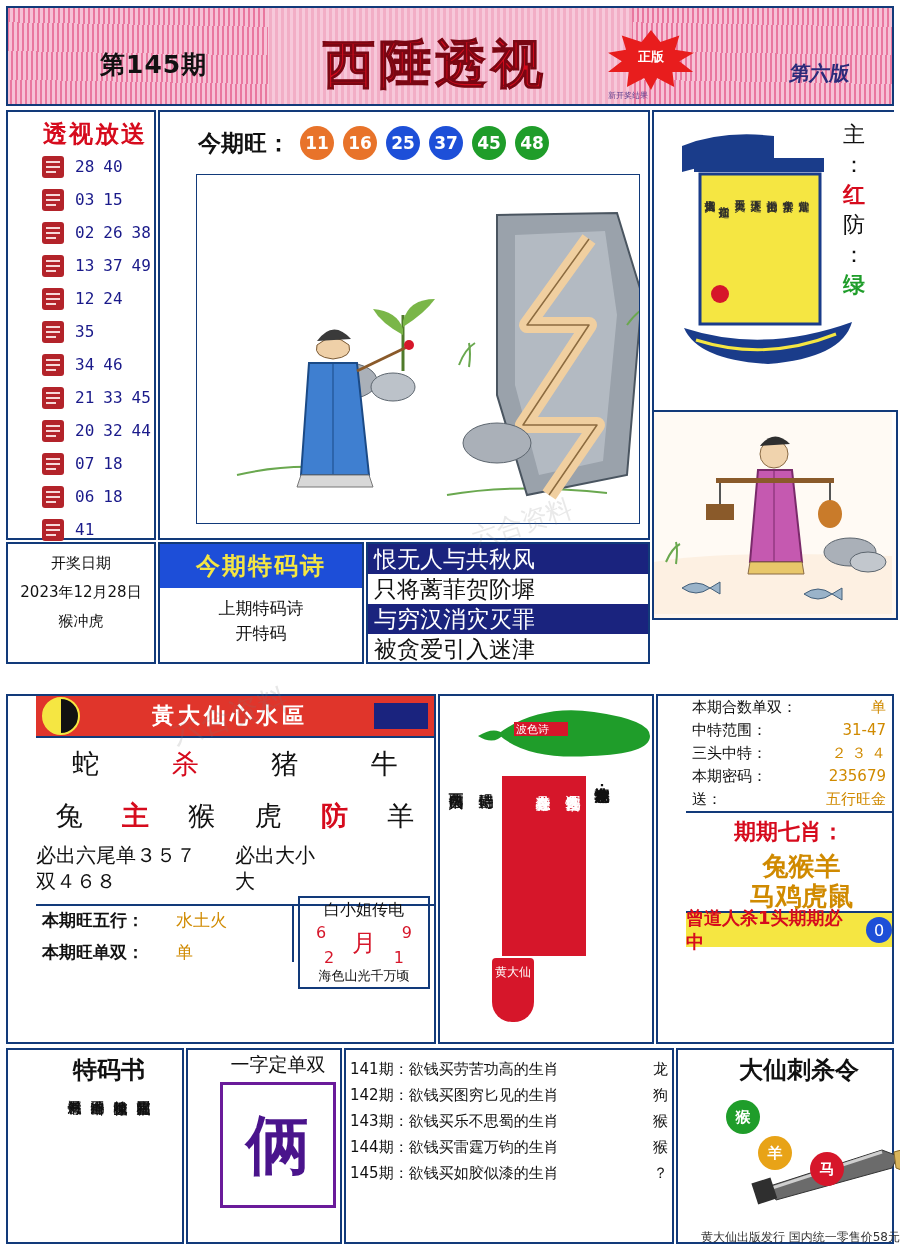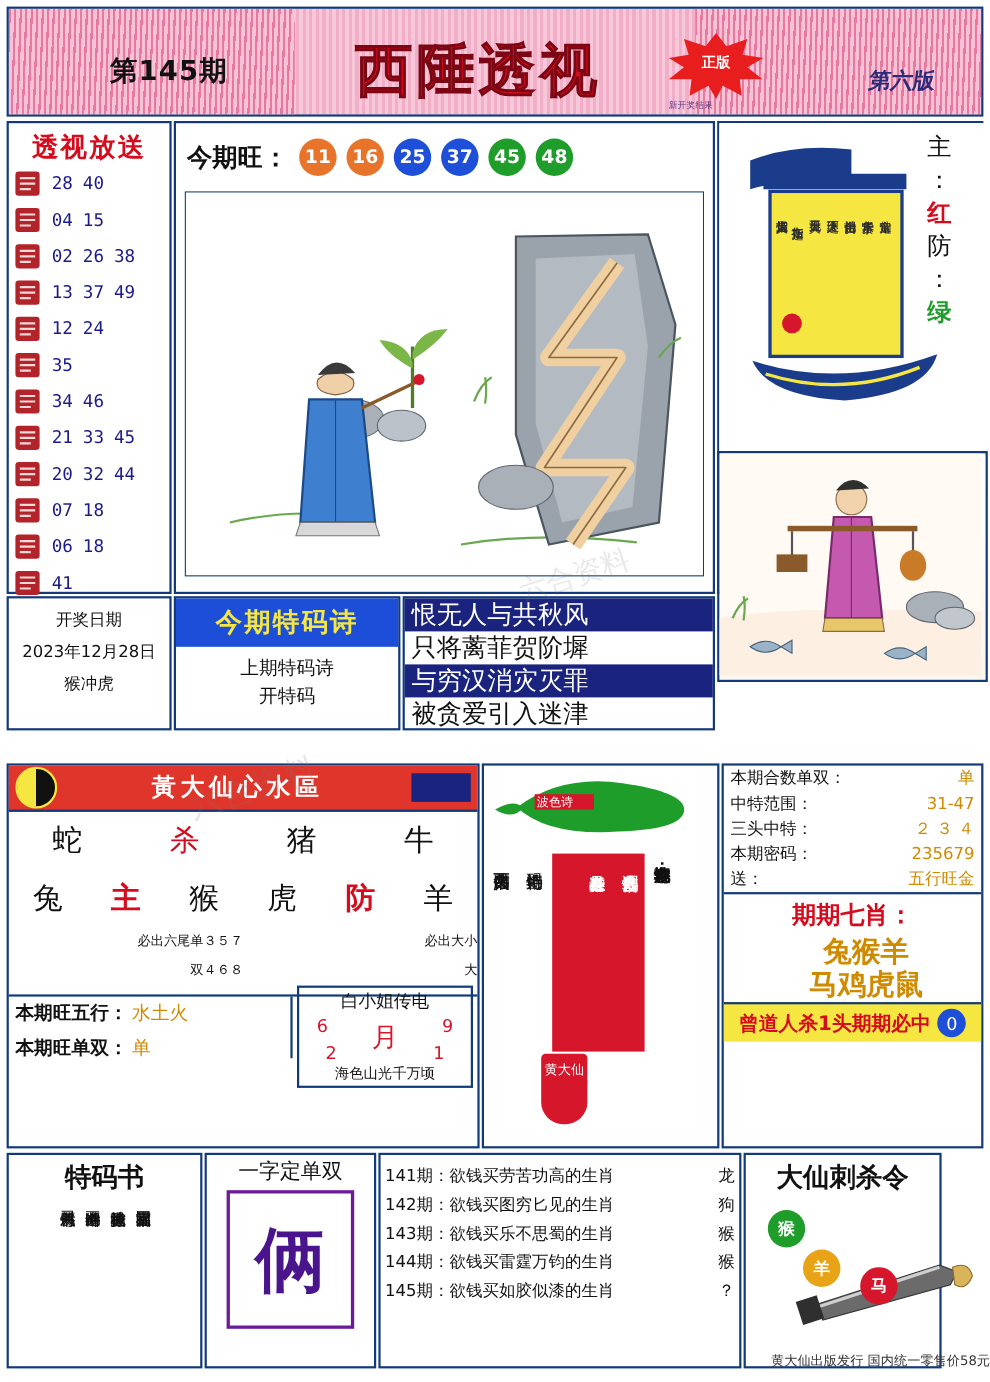--- a/index.html
+++ b/index.html
@@ -21,21 +21,21 @@
   .starburst{position:absolute;left:600px;top:22px;width:86px;height:60px;}
   .starburst .sb{width:86px;height:60px;background:#e81d1d;
      clip-path:polygon(50% 0%,61% 20%,83% 9%,78% 33%,100% 38%,83% 52%,99% 70%,75% 70%,77% 95%,57% 80%,50% 100%,42% 80%,22% 95%,24% 70%,0% 70%,16% 52%,0% 38%,21% 33%,16% 9%,39% 20%);}
   .sbtext{position:absolute;left:0;top:18px;width:86px;text-align:center;color:#fff;font-size:13px;font-weight:bold;}
   .sbsub{position:absolute;left:600px;top:82px;width:108px;font-size:8px;color:#5c3b8a;}
   .corner-right{position:absolute;right:42px;top:52px;font-size:20px;font-weight:bold;color:#2b2b7a;
      transform:skewX(-8deg);}
 
   
   .topwrap{position:relative;margin:4px 6px 0 6px;height:580px;}
-  .box{position:absolute;border:2px solid #123a7a;box-sizing:border-box;background:#fff;}
+  .box{position:absolute;border:2px solid #123a7a;box-sizing:border-box;background:#fff;padding-left:28px;}
 
   
   .leftcol{left:0;top:0;width:150px;height:430px;}
   .leftcol .lt{text-align:center;font-size:24px;font-weight:bold;color:#d60b1d;margin-top:6px;letter-spacing:2px;}
   .numrow{display:flex;align-items:center;height:33px;padding-left:4px;}
   .glyph{width:26px;height:26px;margin-right:4px;flex:0 0 auto;}
   .numrow span{font-size:16px;color:#1a1a8a;margin-right:9px;font-family:"DejaVu Sans Mono","Liberation Mono",monospace;}
 
   
   .center{left:152px;top:0;width:492px;height:430px;}
@@ -69,25 +69,25 @@
 
   
   .midwrap{position:relative;margin:4px 6px 0 6px;height:350px;}
   .midleft{left:0;top:0;width:430px;height:350px;}
   .hx{display:flex;align-items:center;height:40px;background:#e0352b;border-bottom:2px solid #123a7a;}
   .yinyang{width:34px;height:34px;border-radius:50%;margin:0 6px;background:conic-gradient(#111 0 50%,#f5e642 50% 100%);border:2px solid #f5e642;}
   .hx .t{flex:1;text-align:center;color:#fff;font-size:22px;font-weight:bold;letter-spacing:4px;}
   .zodiacrow{display:flex;justify-content:space-around;align-items:center;height:52px;font-size:27px;}
   .zodiacrow .kill{color:#d60b1d;}
   .zodiacrow .zhu{color:#d60b1d;font-weight:bold;}
-  .midinfo{display:flex;font-size:12px;text-align:right;line-height:26px;}
+  .midinfo{display:flex;font-size:20px;text-align:left;line-height:26px;}
   .midinfo>div{flex:1;}
   .fiverow{display:flex;border-top:2px solid #123a7a;height:56px;}
   .fivecellL{width:256px;border-right:2px solid #123a7a;}
-  .fivecellL .ln{display:flex;align-items:center;height:28px;font-size:17px;font-weight:bold;padding-left:6px;}
+  .fivecellL .ln{display:flex;align-items:center;height:28px;font-size:17px;font-weight:bold;padding-left:6px;gap:28px;}
   .fivecellL .ln em{font-style:normal;font-weight:normal;color:#d08a00;margin-left:4px;}
   .bai{flex:1;text-align:center;font-size:16px;position:relative;}
 
   .midcenter{left:432px;top:0;width:216px;height:350px;}
   .vpoem{position:absolute;writing-mode:vertical-rl;text-orientation:upright;font-size:15px;line-height:19px;}
   .redbox{position:absolute;background:#d6162a;color:#fff;}
 
   .midright{left:650px;top:0;width:238px;height:350px;}
   .mr-line{display:flex;justify-content:space-between;font-size:15px;padding:2px 6px;}
   .mr-line b{font-weight:normal;}
@@ -103,21 +103,21 @@
   .botwrap{position:relative;margin:4px 6px 6px 6px;height:196px;}
   .b1{left:0;top:0;width:178px;height:196px;}
   .b1 .t{text-align:center;font-size:24px;font-weight:bold;margin-top:4px;}
   .b1 .cols{display:flex;justify-content:center;margin-top:4px;}
   .b1 .c{writing-mode:vertical-rl;text-orientation:upright;font-size:14px;line-height:17px;margin:0 3px;}
   .b2{left:180px;top:0;width:156px;height:196px;}
   .b2 .t{text-align:center;font-size:19px;margin-top:2px;}
   .b2 .big{margin:4px auto;width:110px;height:120px;border:3px solid #6a1b9a;display:flex;align-items:center;justify-content:center;
       font-size:64px;font-weight:bold;color:#4a148c;}
   .b3{left:338px;top:0;width:330px;height:196px;font-size:15px;line-height:26px;padding:6px 4px;}
-  .b4{left:670px;top:0;width:180px;height:196px;}
+  .b4{left:670px;top:0;width:218px;height:196px;}
   .b4 .t{text-align:center;font-size:24px;font-weight:bold;margin:4px 0;}
   .tag{position:absolute;border-radius:50%;color:#fff;font-size:15px;font-weight:bold;display:flex;align-items:center;justify-content:center;}
   .footer{position:absolute;left:6px;bottom:-2px;width:888px;text-align:right;font-size:12px;color:#333;}
   .wm{position:absolute;left:170px;top:690px;font-size:30px;color:rgba(120,120,120,.18);transform:rotate(-18deg);pointer-events:none;}
   .wm2{position:absolute;left:470px;top:500px;font-size:26px;color:rgba(120,120,120,.16);transform:rotate(-18deg);pointer-events:none;}
 </style>
 </head>
 <body>
 
 <div class="page">
@@ -146,21 +146,21 @@
                 <path d="M6 8 h14 M6 13 h14 M6 18 h10" stroke="#f7d9d9" stroke-width="2"></path>
               </svg></span>
             <span>28</span>
             <span>40</span>
           </div>
           <div class="numrow">
             <span class="glyph"><svg width="26" height="26" viewBox="0 0 26 26">
                 <rect x="2" y="2" width="22" height="22" rx="3" fill="#b3232a"></rect>
                 <path d="M6 8 h14 M6 13 h14 M6 18 h10" stroke="#f7d9d9" stroke-width="2"></path>
               </svg></span>
-            <span>04</span>
+            <span>03</span>
             <span>15</span>
           </div>
           <div class="numrow">
             <span class="glyph"><svg width="26" height="26" viewBox="0 0 26 26">
                 <rect x="2" y="2" width="22" height="22" rx="3" fill="#b3232a"></rect>
                 <path d="M6 8 h14 M6 13 h14 M6 18 h10" stroke="#f7d9d9" stroke-width="2"></path>
               </svg></span>
             <span>02</span>
             <span>26</span>
             <span>38</span>

